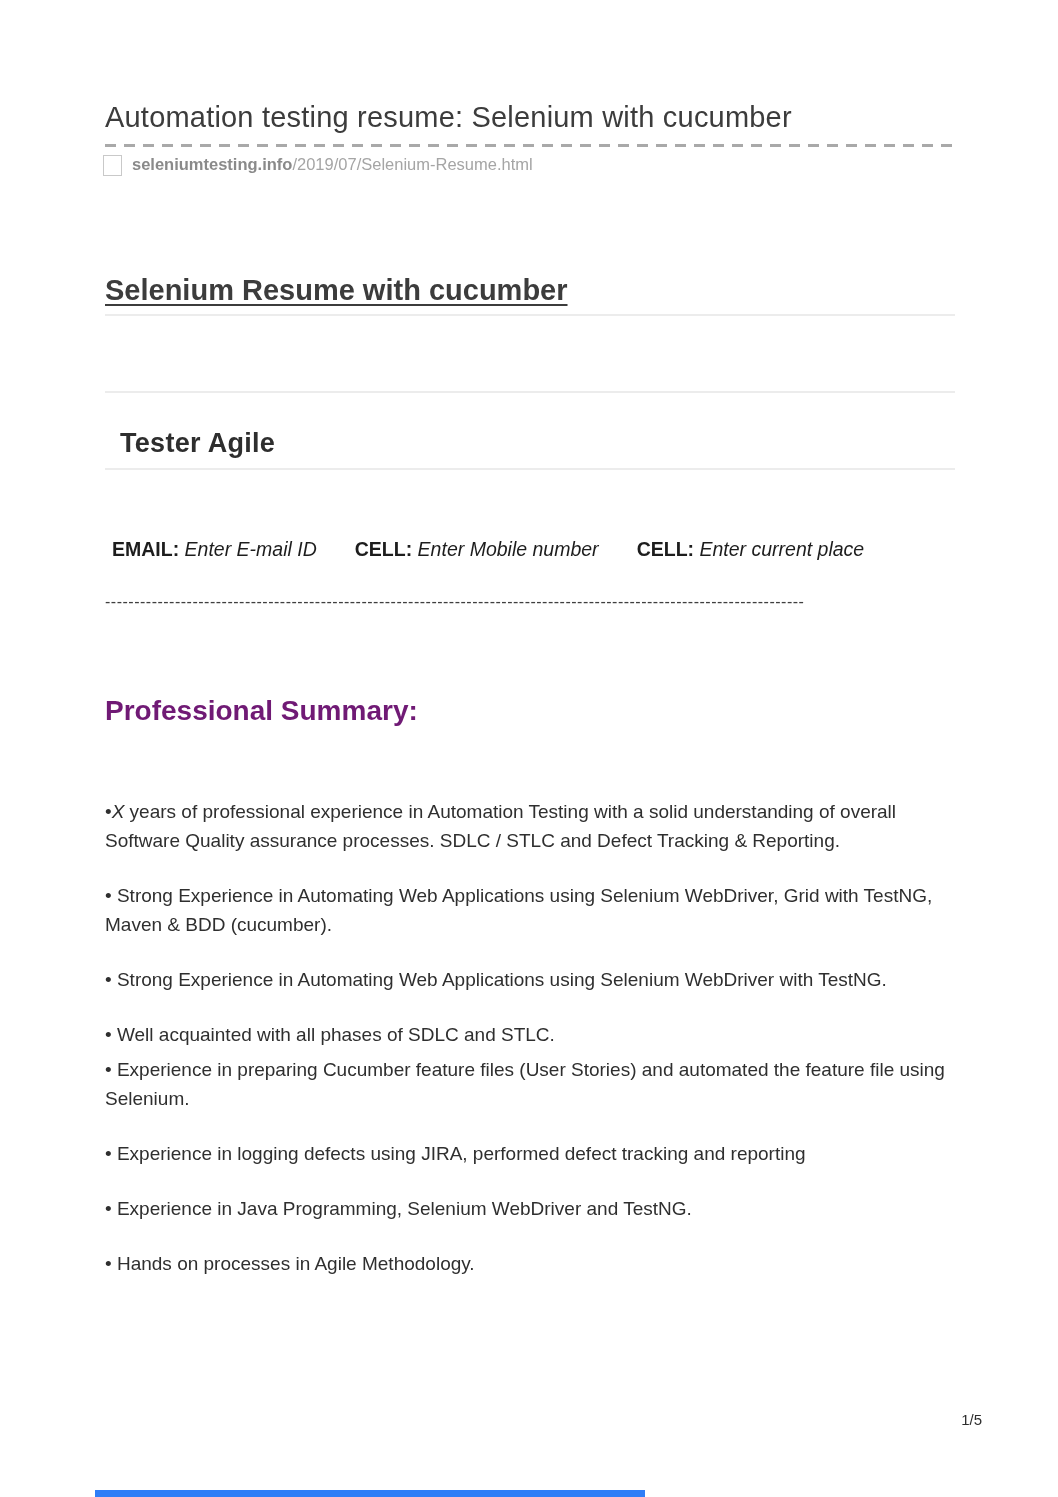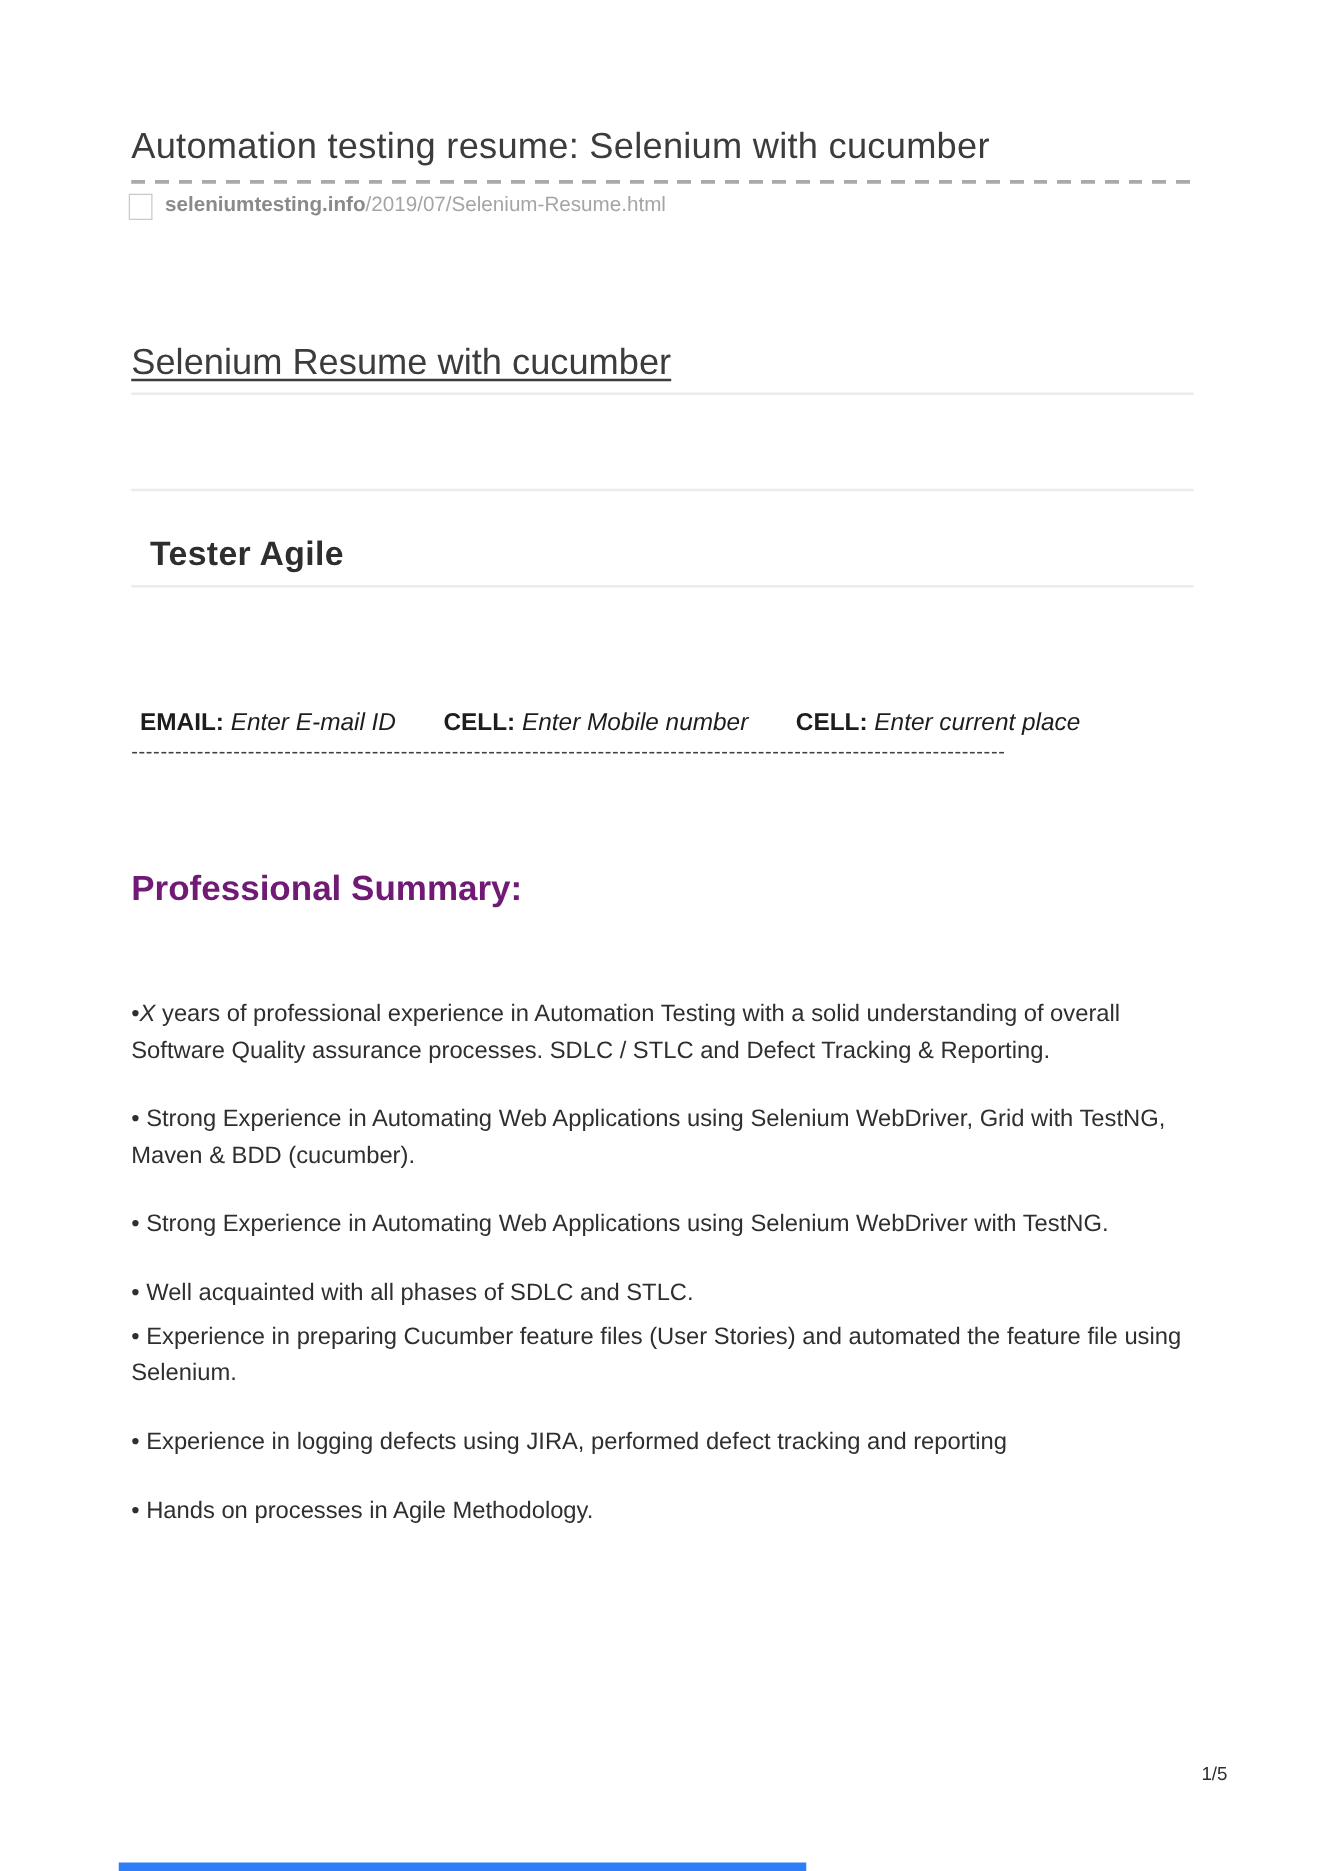--- a/index.html
+++ b/index.html
@@ -41,21 +41,21 @@
     flex: 0 0 auto;
   }
   .source-text { font-size: 16.5px; color: #a5a5a5; white-space: nowrap; }
   .source-domain { font-weight: 700; color: #8a8a8a; }
 
   
   .doc-heading {
     position: absolute;
     left: 105px; top: 274px;
     font-size: 29px;
-    font-weight: 400;
+    font-weight: 700;
     color: #3c3c3c;
     text-decoration: underline;
     text-decoration-thickness: 2px;
     text-underline-offset: 4px;
   }
   .hr { position: absolute; left: 105px; width: 850px; height: 2px; background: #ececec; }
   .hr-1 { top: 314px; }
   .hr-2 { top: 391px; }
   .hr-3 { top: 468px; }
 
@@ -70,21 +70,21 @@
 
   .contact-row {
     position: absolute;
     left: 112px; top: 538px;
     display: flex;
     align-items: baseline;
     font-size: 19.5px;
     color: #1d1d1d;
     white-space: nowrap;
   }
-  .contact-group { display: inline; margin-top: 29px; }
+  .contact-group { display: inline; }
   .contact-group + .contact-group { margin-left: 38px; }
   .contact-label { font-weight: 700; }
   .contact-value { font-style: italic; }
 
   .dash-divider {
     position: absolute;
     left: 105px; top: 593px;
     width: 752px; height: 20px;
     overflow: hidden;
     font-size: 16px;
@@ -159,19 +159,20 @@
 
   <div class="summary-heading">Professional Summary:</div>
 
   <div class="summary-body">
     <p class="para"><span>•</span><span class="italic-x">X</span><span> years of professional experience in Automation Testing with a solid understanding of overall Software Quality assurance processes. SDLC / STLC and Defect Tracking &amp; Reporting.</span></p>
     <p class="para">• Strong Experience in Automating Web Applications using Selenium WebDriver, Grid with TestNG, Maven &amp; BDD (cucumber).</p>
     <p class="para">• Strong Experience in Automating Web Applications using Selenium WebDriver with TestNG.</p>
     <p class="para">• Well acquainted with all phases of SDLC and STLC.</p>
     <p class="para tight">•  Experience in preparing Cucumber feature files (User Stories) and automated the feature file using Selenium.</p>
     <p class="para">• Experience in logging defects using JIRA, performed defect tracking and reporting</p>
+    <p class="para">• Experience in Java Programming, Selenium WebDriver and TestNG.</p>
     <p class="para">• Hands on processes in Agile Methodology.</p>
   </div>
 
   <div class="page-indicator">1/5</div>
   <div class="accent-bar" style="background: rgb(46, 126, 247);"></div>
 
 </div>
 
 </body></html>

